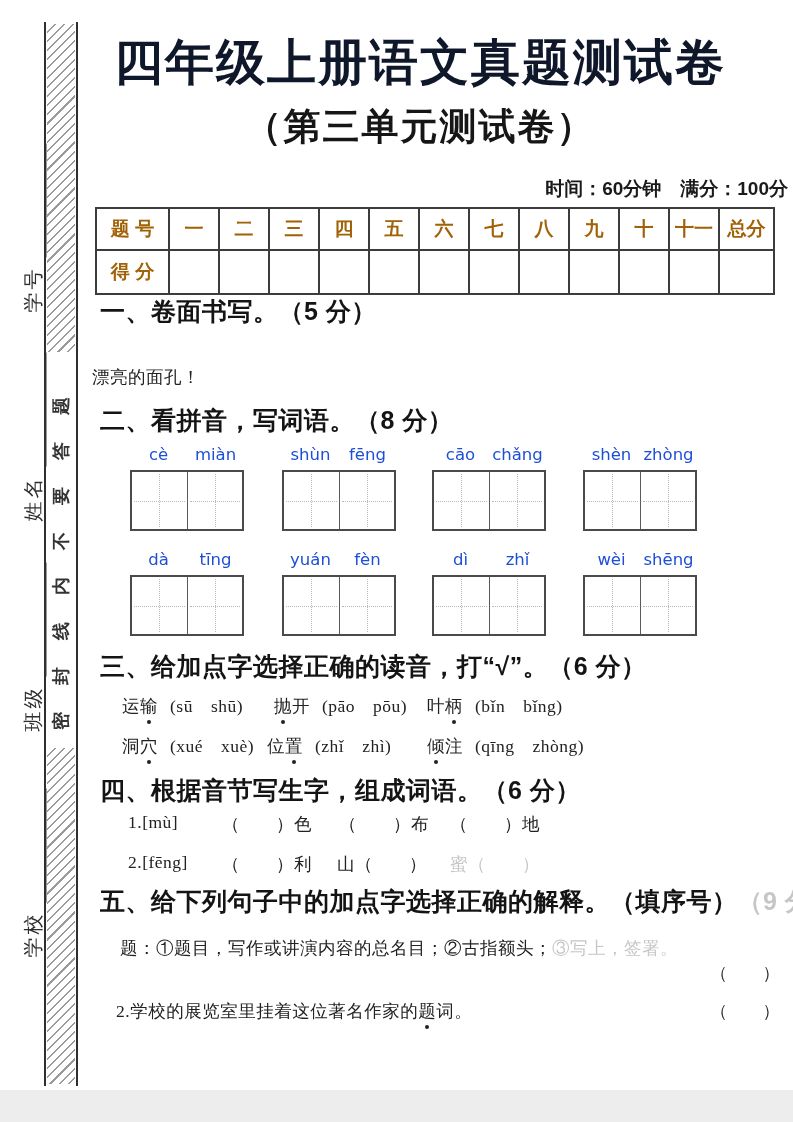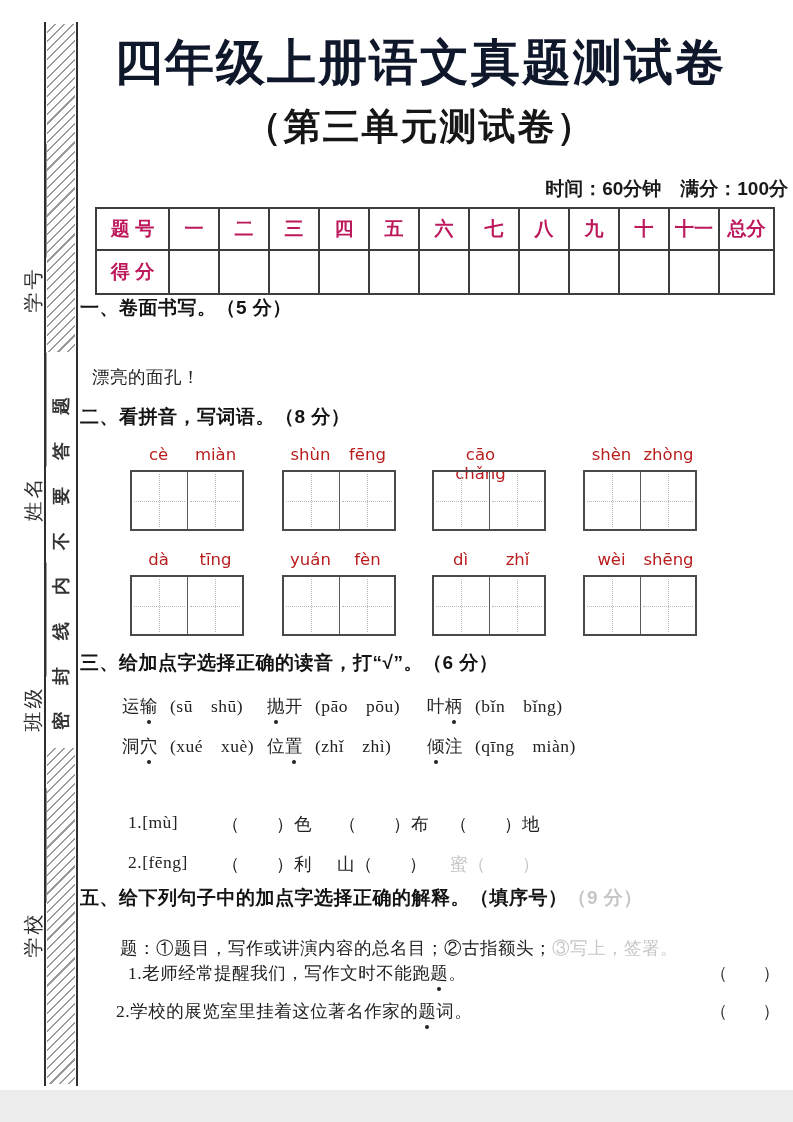--- a/index.html
+++ b/index.html
@@ -23,44 +23,44 @@
   
   .title{position:absolute;left:90px;top:30px;width:660px;text-align:center;
          font-family:"Liberation Sans",sans-serif;font-weight:800;font-size:49px;letter-spacing:2px;color:#0f172a;}
   .subtitle{position:absolute;left:90px;top:102px;width:660px;text-align:center;
             font-family:"Liberation Sans",sans-serif;font-weight:700;font-size:37px;letter-spacing:2px;color:#161616;}
   .meta{position:absolute;left:90px;top:176px;width:698px;text-align:right;
         font-family:"Liberation Sans",sans-serif;font-weight:700;font-size:19px;color:#1a1a1a;}
 
   
   .score-table{position:absolute;left:95px;top:207px;border-collapse:collapse;
-               font-family:"Liberation Sans",sans-serif;color:#be185d;}
+               font-family:"Liberation Sans",sans-serif;color:#a16207;}
   .score-table td{border:2px solid #3c3c3c;text-align:center;padding:0;}
   .score-table tr:nth-child(1) td{height:40px;}
   .score-table tr:nth-child(2) td{height:42px;}
   .td-wide{width:71px;font-weight:700;font-size:19px;}
   .td-num{width:48px;font-weight:600;font-size:19px;}
   .td-last{width:53px;font-weight:600;font-size:19px;}
 
   
-  .h{position:absolute;left:80px;font-family:"Liberation Sans",sans-serif;font-weight:700;
-     font-size:19px;color:#141414;white-space:nowrap;letter-spacing:0.5px;}
+  .h{position:absolute;left:100px;font-family:"Liberation Sans",sans-serif;font-weight:700;
+     font-size:25px;color:#141414;white-space:nowrap;letter-spacing:0.5px;}
   .t{position:absolute;font-size:17.5px;letter-spacing:0.5px;color:#222;white-space:nowrap;}
   .row{position:absolute;left:92px;width:700px;height:26px;}
   .row .t{top:0;}
   .faded{color:#c6c6c6;}
 
   
   .dc{position:relative;display:inline-block;}
   .dc::after{content:"";position:absolute;left:50%;margin-left:-2px;bottom:-6px;
              width:4px;height:4px;border-radius:50%;background:#222;}
 
   
   .pyrow{position:absolute;width:114px;display:flex;
-         font-family:"DejaVu Sans",sans-serif;font-size:16.5px;color:#b91c1c;}
+         font-family:"DejaVu Sans",sans-serif;font-size:16.5px;color:#1d4ed8;}
   .pyrow span{width:50%;text-align:center;}
   .pybox{position:absolute;width:114px;height:61px;border:2px solid #4a4a4a;display:flex;box-sizing:border-box;}
   .pybox .cell{position:relative;width:50%;height:100%;}
   .pybox .cell:first-child{border-right:1.5px solid #5a5a5a;}
   .pybox .cell::before{content:"";position:absolute;left:50%;top:2px;bottom:2px;border-left:1.5px dotted #b8b8b8;}
   .pybox .cell::after{content:"";position:absolute;top:50%;left:2px;right:2px;border-top:1.5px dotted #b8b8b8;}
 
   .opt{margin-left:12px;}
   .ans{position:absolute;font-size:17.5px;color:#333;}
   .bottom-strip{position:absolute;left:0;top:1090px;width:793px;height:32px;background:#ededed;}
@@ -138,21 +138,21 @@
   <div class="h" style="top:404px;">二、看拼音，写词语。（8 分）</div>
 
   <div class="pyrow" style="left:130px;top:445px;">
     <span>cè</span>
       <span>miàn</span>
   </div>
   <div class="pyrow" style="left:282px;top:445px;">
     <span>shùn</span>
       <span>fēng</span>
   </div>
-  <div class="pyrow" style="left:452px;top:445px;flex-direction:column;">
+  <div class="pyrow" style="left:432px;top:445px;">
     <span>cāo</span>
       <span>chǎng</span>
   </div>
   <div class="pyrow" style="left:583px;top:445px;">
     <span>shèn</span>
       <span>zhòng</span>
   </div>
 
   <div class="pybox" style="left:130px;top:470px;">
       <div class="cell"></div>
@@ -202,47 +202,47 @@
     </div>
   <div class="pybox" style="left:583px;top:575px;">
       <div class="cell"></div>
       <div class="cell"></div>
     </div>
 
   <div class="h" style="top:650px;">三、给加点字选择正确的读音，打“√”。（6 分）</div>
 
   <div class="row" style="top:694px;">
     <span class="t" style="left:30px;"><span>运</span><span class="dc">输</span><span></span><span class="opt">(sū　shū)</span></span>
-    <span class="t" style="left:175px;text-align:right;"><span></span><span class="dc">抛</span><span>开</span><span class="opt">(pāo　pōu)</span></span>
+    <span class="t" style="left:182px;text-align:right;"><span></span><span class="dc">抛</span><span>开</span><span class="opt">(pāo　pōu)</span></span>
     <span class="t" style="left:335px;"><span>叶</span><span class="dc">柄</span><span></span><span class="opt">(bǐn　bǐng)</span></span>
   </div>
   <div class="row" style="top:734px;">
     <span class="t" style="left:30px;"><span>洞</span><span class="dc">穴</span><span></span><span class="opt">(xué　xuè)</span></span>
     <span class="t" style="left:175px;"><span>位</span><span class="dc">置</span><span></span><span class="opt">(zhǐ　zhì)</span></span>
-    <span class="t" style="left:335px;"><span></span><span class="dc">倾</span><span>注</span><span class="opt">(qīng　miàn)</span></span>
-  </div>
-
+    <span class="t" style="left:335px;"><span></span><span class="dc">倾</span><span>注</span><span class="opt">(qīng　zhòng)</span></span>
+  </div>
+
+  <div class="h" style="top:774px;">四、根据音节写生字，组成词语。（6 分）</div>
 
   <div class="row" style="top:812px;">
     <span class="t" style="left:36px;"><span>1.</span><span>[mù]</span></span>
     <span class="t" style="left:130px;">（　　）色</span>
     <span class="t" style="left:247px;">（　　）布</span>
     <span class="t" style="left:358px;">（　　）地</span>
   </div>
   <div class="row" style="top:852px;">
     <span class="t" style="left:36px;"><span>2.</span><span>[fēng]</span></span>
     <span class="t" style="left:130px;">（　　）利</span>
     <span class="t" style="left:245px;">山（　　）</span>
     <span class="t faded" style="left:358px;">蜜（　　）</span>
   </div>
 
   <div class="h" style="top:885px;"><span>五、给下列句子中的加点字选择正确的解释。（填序号）</span><span class="faded">（9 分）</span></div>
 
   <div class="t" style="left:120px;top:920px;margin-top:16px;"><span>题：①题目，写作或讲演内容的总名目；②古指额头；</span><span class="faded">③写上，签署。</span></div>
 
-  <div class="t" style="left:128px;top:961px;"><span>1.</span><span>老师经常提醒我们，写作文时不能跑</span><span class="dc">题</span><span>。</span></div>
   <div class="ans" style="left:710px;top:961px;">（　　）</div>
 
   <div class="t" style="left:116px;top:999px;"><span>2.</span><span>学校的展览室里挂着这位著名作家的</span><span class="dc">题</span><span>词。</span></div>
   <div class="ans" style="left:710px;top:999px;">（　　）</div>
 
   <div class="bottom-strip"></div>
 </div>
 
 </body></html>

